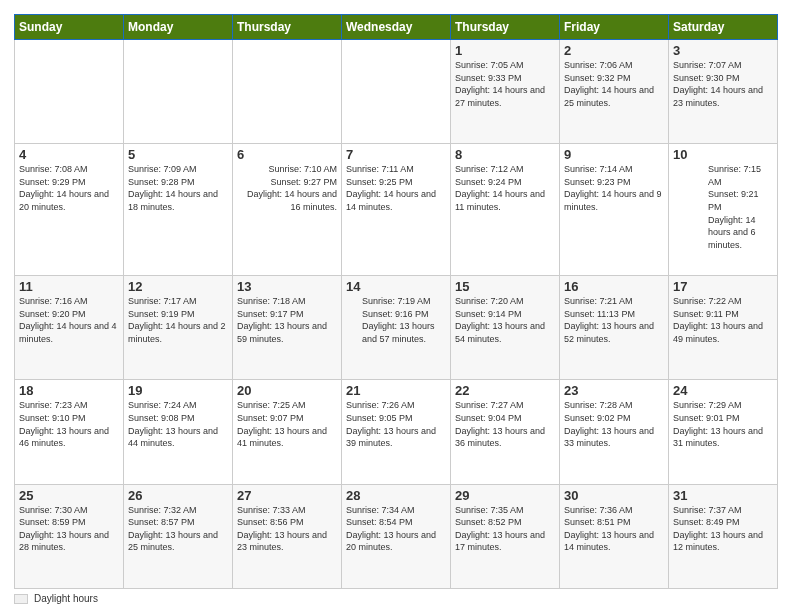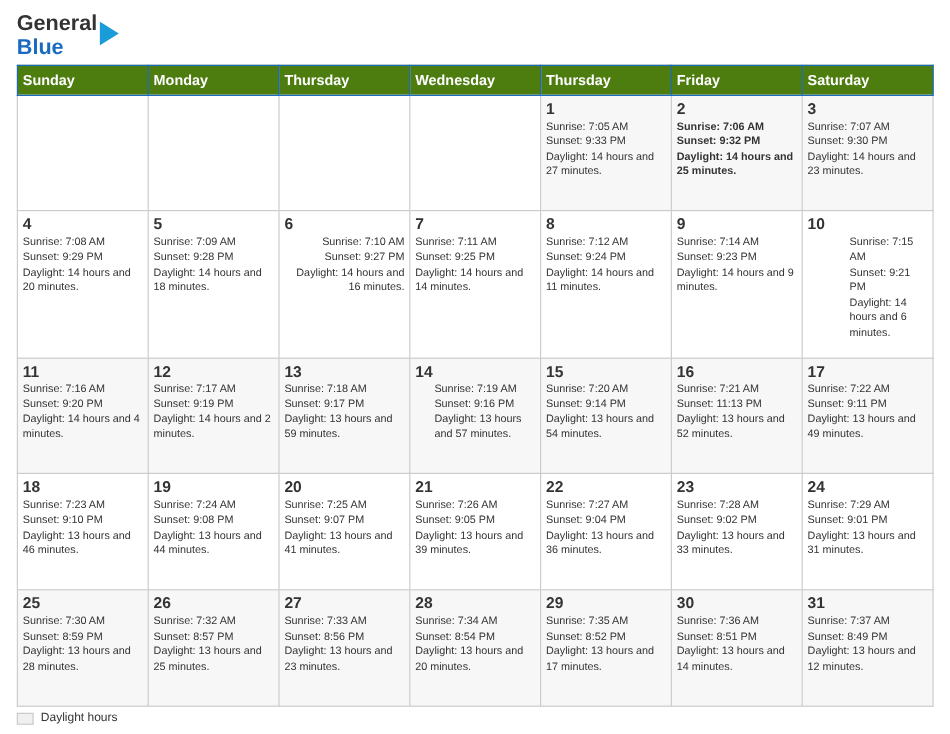--- a/index.html
+++ b/index.html
@@ -108,33 +108,20 @@
       height: 10px;
       background: #f0f0f0;
       border: 1px solid #ccc;
     }
   </style>
 </head>
 <body>
 
 <div class="page">
   <div class="header">
-    <div class="logo-area">
-      <div style="display:flex;align-items:center;">
-        <div class="logo-text">
-          <span class="general">General</span>
-          <span class="blue">Blue</span>
-        </div>
-        <div style="display:flex;flex-direction:column;margin-left:2px;margin-top:-4px;">
-          <svg width="16" height="20" viewBox="0 0 16 20">
-            <polygon points="0,0 16,10 0,20" fill="#1a9cd8"></polygon>
-          </svg>
-        </div>
-      </div>
-    </div>
   </div>
 
   <table class="calendar">
     <thead>
       <tr>
       <th>Sunday</th>
           <th>Monday</th>
           <th>Thursday</th>
           <th>Wednesday</th>
           <th>Thursday</th>
@@ -149,21 +136,21 @@
           <td class="empty-cell"></td>
           <td class="empty-cell"></td>
           <td>
             <div class="cell-day">1</div>
             <div class="cell-info" style="white-space: pre-line;">Sunrise: 7:05 AM
 Sunset: 9:33 PM
 Daylight: 14 hours and 27 minutes.</div>
           </td>
           <td>
             <div class="cell-day">2</div>
-            <div class="cell-info" style="white-space: pre-line; font-weight: bold;">Sunrise: 7:06 AM
+            <div class="cell-info" style="white-space: pre-line;">Sunrise: 7:06 AM
 Sunset: 9:32 PM
 Daylight: 14 hours and 25 minutes.</div>
           </td>
           <td>
             <div class="cell-day">3</div>
             <div class="cell-info" style="white-space: pre-line;">Sunrise: 7:07 AM
 Sunset: 9:30 PM
 Daylight: 14 hours and 23 minutes.</div>
           </td>
         </tr>

